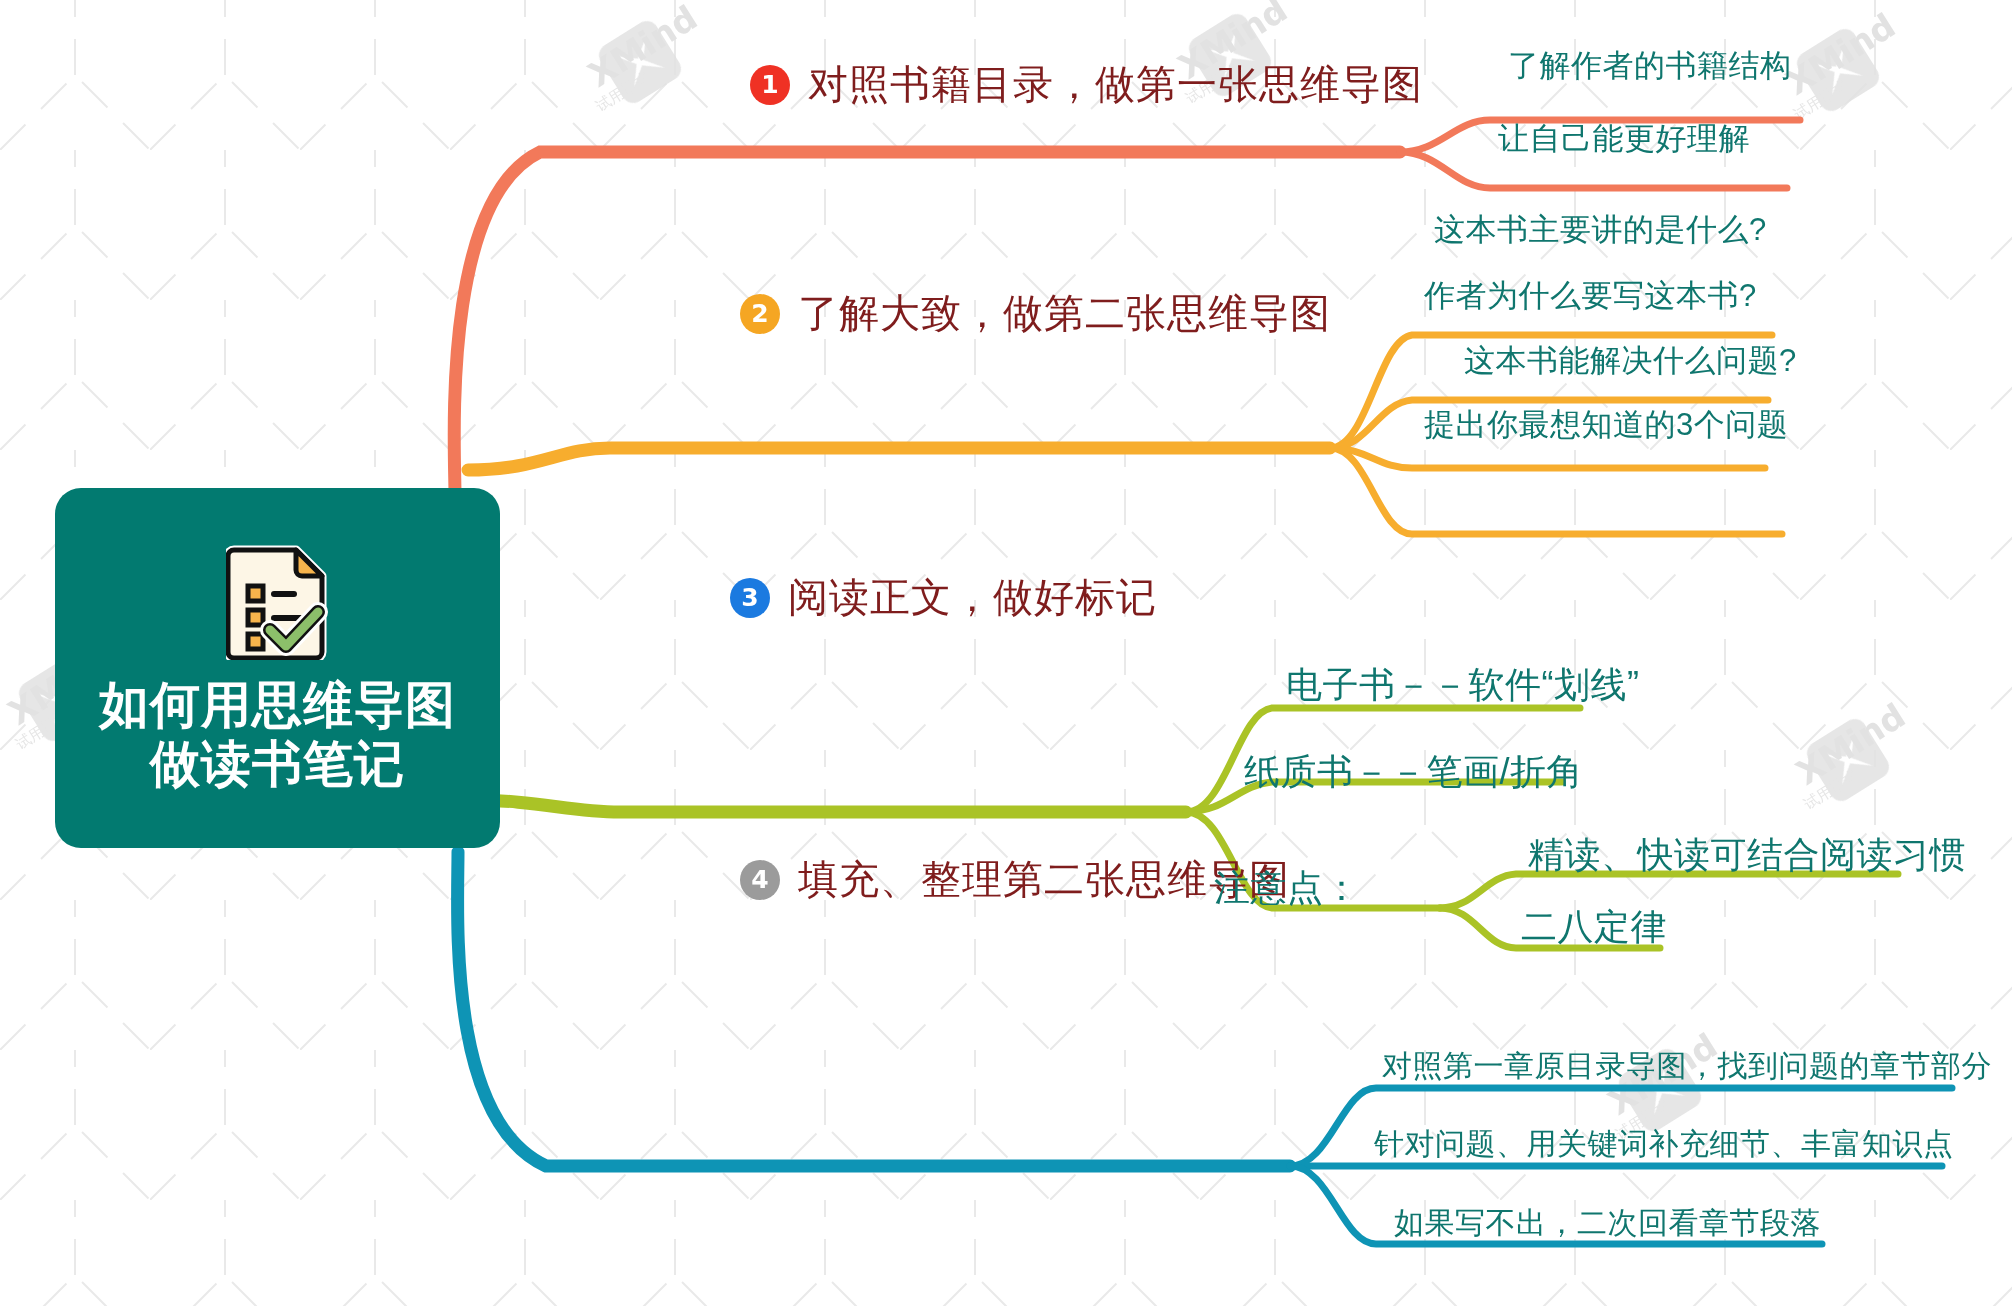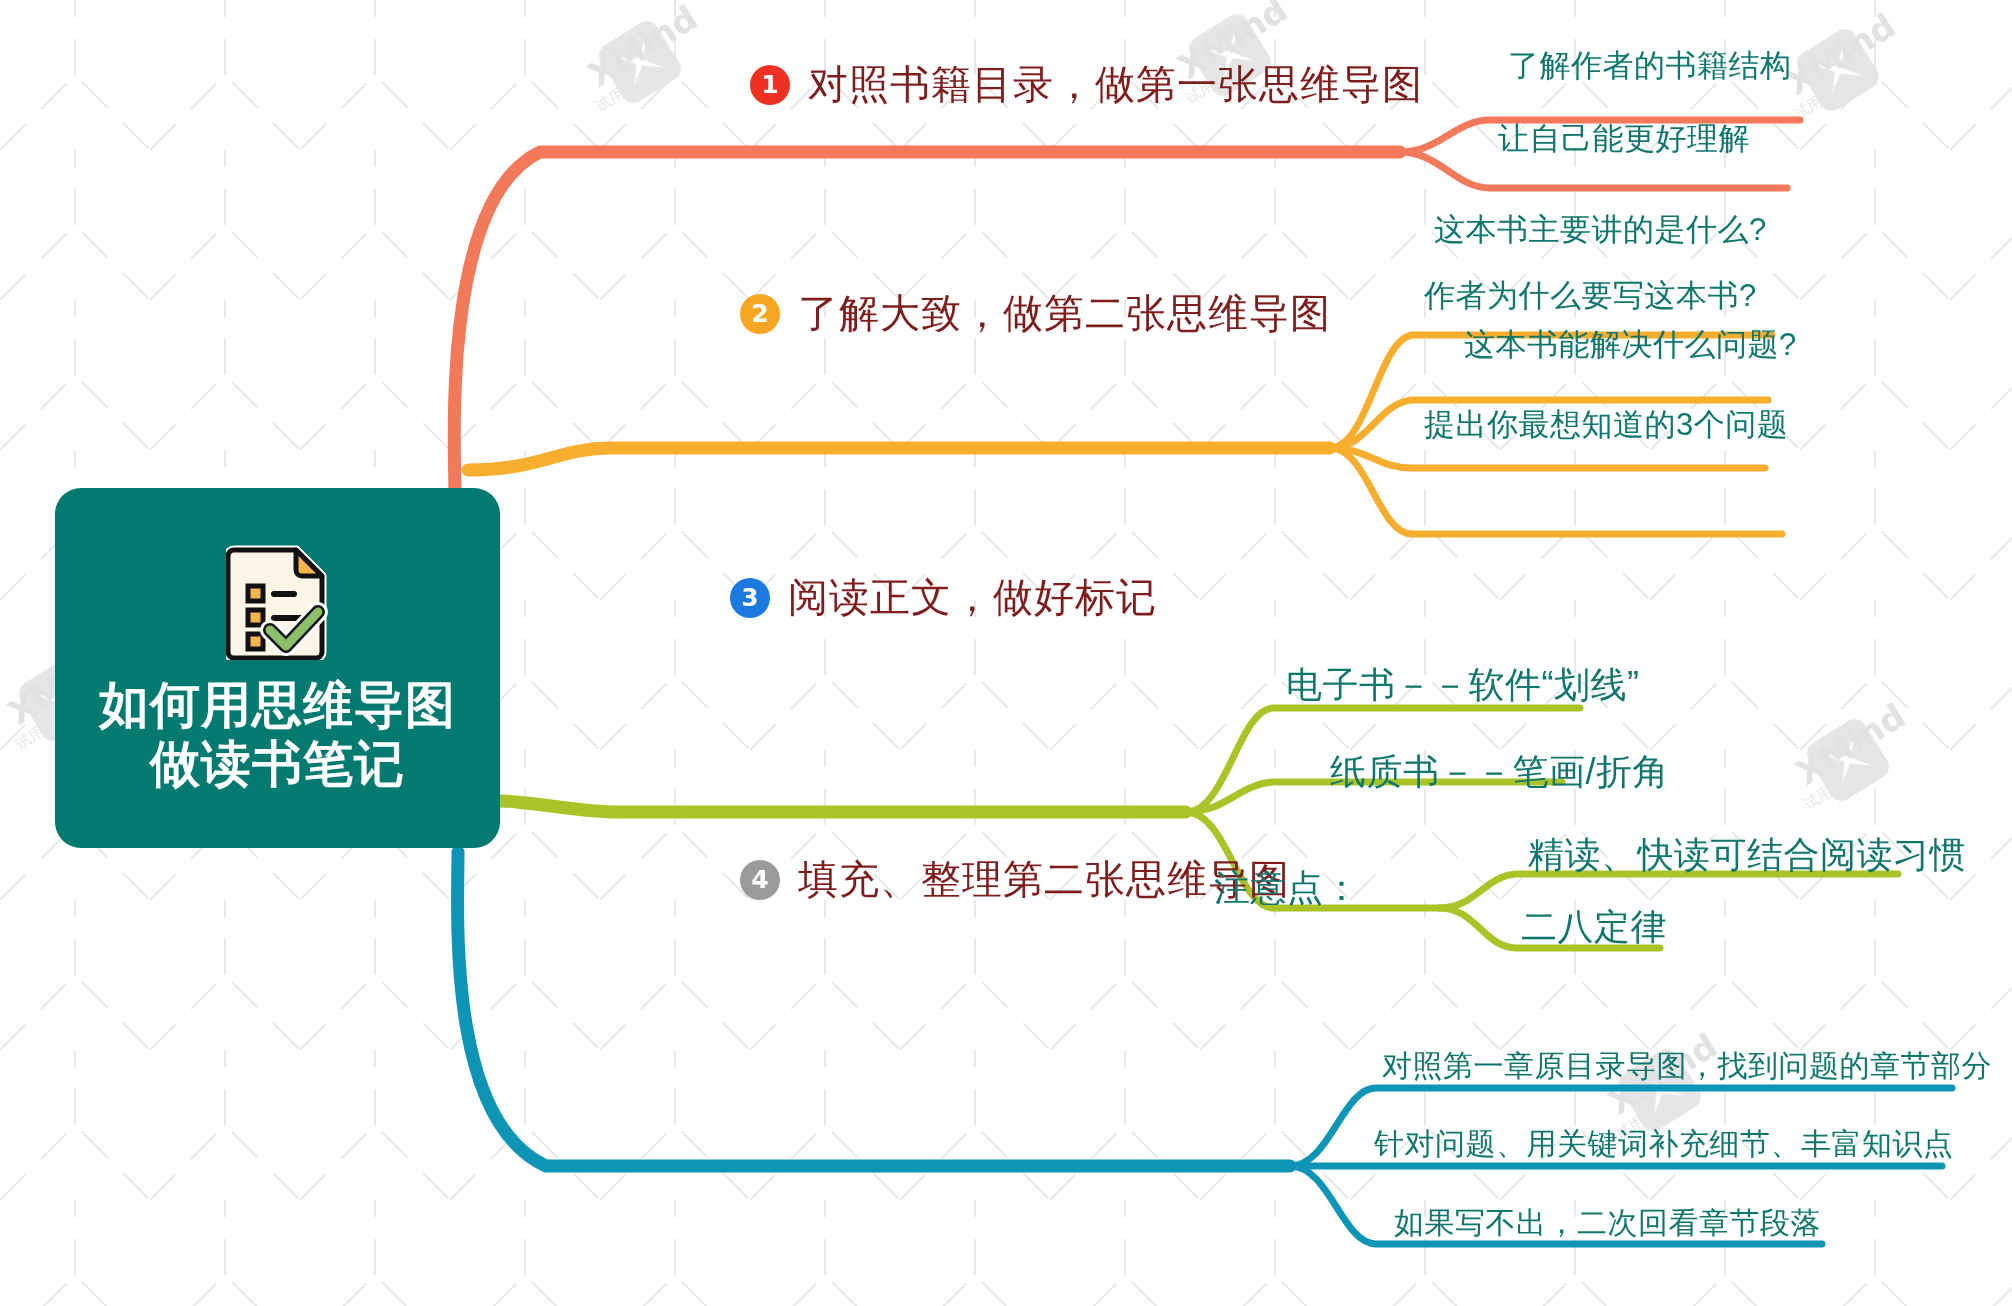--- a/index.html
+++ b/index.html
@@ -53,25 +53,25 @@
   #m2{left:740px;top:286px;}
   #m3{left:730px;top:570px;}
   #m4{left:740px;top:852px;}
 
   
   #l1a{left:1508px;top:45px;}
   #l1b{left:1498px;top:118px;}
   
   #l2a{left:1434px;top:209px;}
   #l2b{left:1424px;top:275px;}
-  #l2c{left:1424px;top:324px;padding-left:40px;}
+  #l2c{left:1424px;top:340px;padding-left:40px;}
   #l2d{left:1424px;top:404px;}
   
   #l3a{left:1286px;top:661px;}
-  #l3b{left:1330px;top:748px;}
+  #l3b{left:1244px;top:748px;}
   #l3c{left:1214px;top:864px;}
   #l3d{left:1528px;top:831px;}
   #l3e{left:1521px;top:903px;}
   
   #l4a{left:1382px;top:1046px;}
   #l4b{left:1374px;top:1124px;}
   #l4c{left:1374px;top:1203px;margin-left:20px;}
 </style>
 </head>
 <body>

